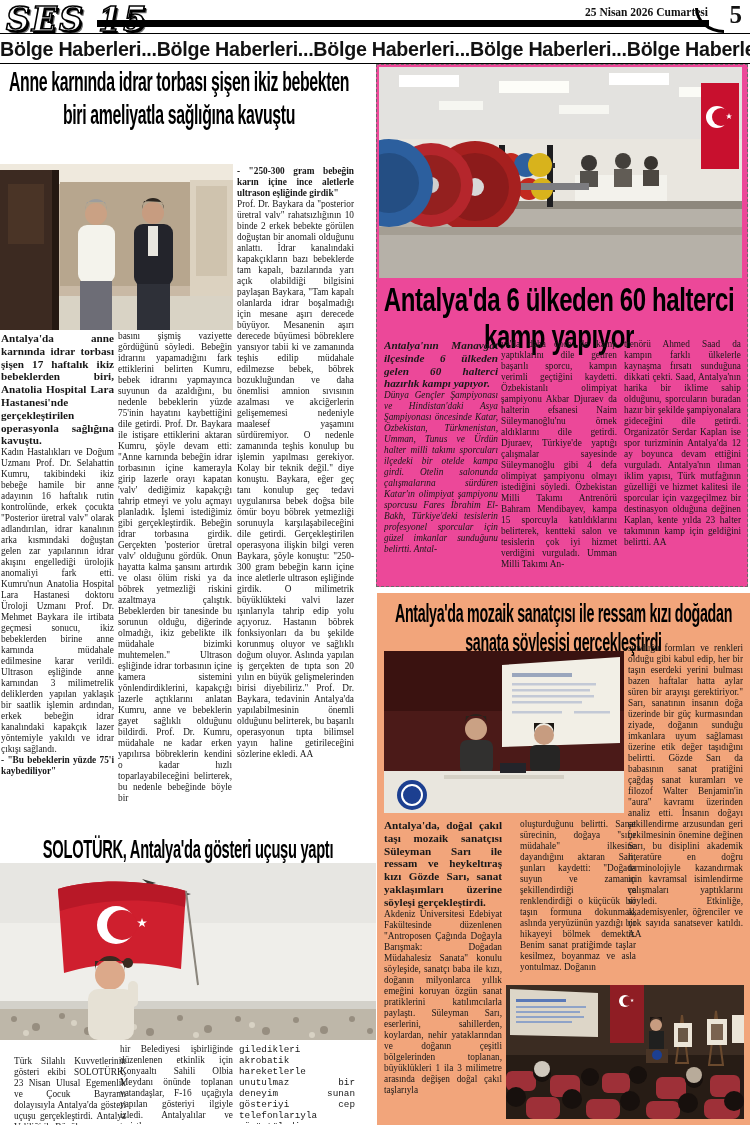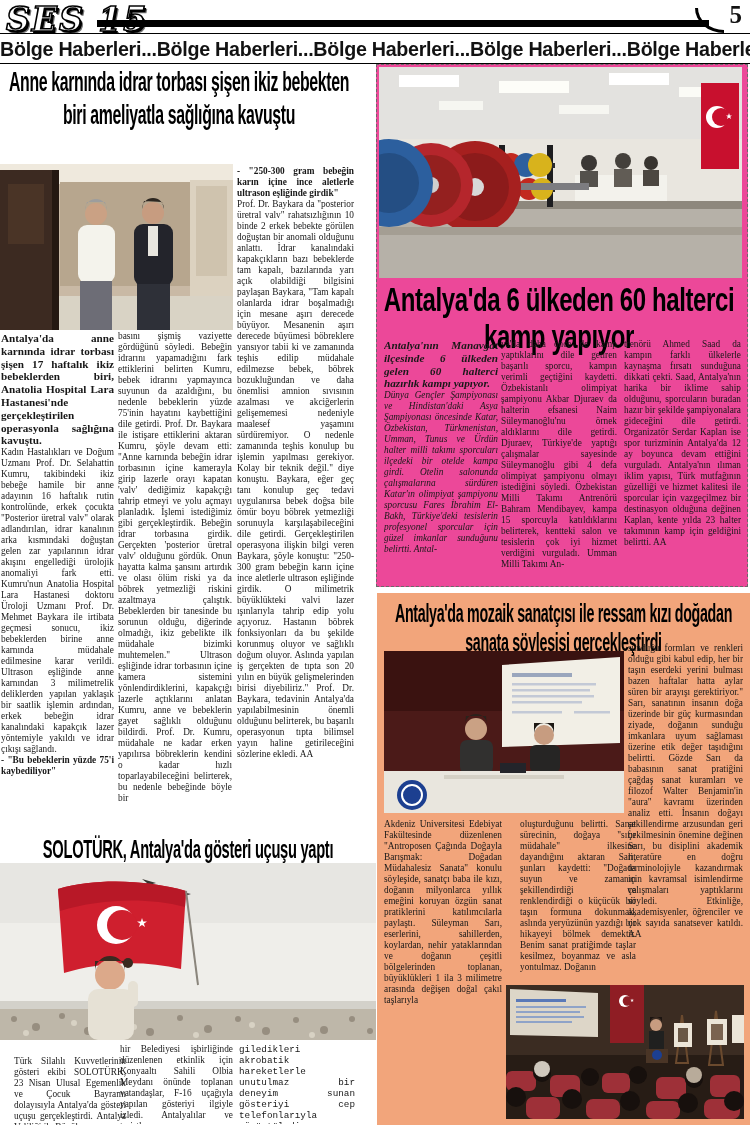--- a/index.html
+++ b/index.html
@@ -37,20 +37,21 @@
 </style>
 </head>
 <body>
 
 <div class="page">
 
   <div class="abs" style="left:6px;top:0px;">
     <span class="logo">SES 15</span>
   </div>
   <div class="abs mast-bar" style="left:97px;top:20px;width:612px;height:7px;"></div>
+  <div class="abs mast-date" style="top:6px;left:400px;width:308px;text-align:right;">25 Nisan 2026 Cumartesi</div>
   <div class="abs pagenum-arc" style="right:26px;top:8px;"></div>
   <div class="abs pagenum" style="right:8px;top:1px;">5</div>
 
   <div class="abs banner">
     <span>Bölge Haberleri...Bölge Haberleri...Bölge Haberleri...Bölge Haberleri...Bölge Haberleri...Bölge Haberleri...</span>
   </div>
 
   <div class="abs headline h-baby">Anne karnında idrar torbası şişen ikiz bebekten biri ameliyatla sağlığına kavuştu</div>
 
   <div class="photo" style="left:0;top:164px;width:233px;height:166px;">
@@ -185,20 +186,21 @@
 
         <circle cx="28" cy="144" r="15" fill="#1c3f90"></circle>
           <circle cx="28" cy="144" r="10" fill="none" stroke="#fff" stroke-width="2"></circle>
       </svg>
     </div>
 
     <div class="col" style="left:251px;top:50px;width:115px;height:332px;">
       <p>sunduğu formları ve renkleri olduğu gibi kabul edip, her bir taşın eserdeki yerini bulması bazen haftalar hatta aylar süren bir arayışı gerektiriyor." Sarı, sanatının insanın doğa üzerinde bir güç kurmasından ziyade, doğanın sunduğu imkanlara uyum sağlaması üzerine etik değer taşıdığını belirtti. Gözde Sarı da babasının sanat pratiğini çağdaş sanat kuramları ve filozof Walter Benjamin'in "aura" kavramı üzerinden analiz etti. İnsanın doğayı şekillendirme arzusundan geri çekilmesinin önemine değinen Sarı, bu disiplini akademik literatüre en doğru terminolojiyle kazandırmak için kavramsal isimlendirme çalışmaları yaptıklarını söyledi. Etkinliğe, akademisyenler, öğrenciler ve çok sayıda sanatsever katıldı. AA</p>
     </div>
     <div class="col" style="left:7px;top:226px;width:118px;height:300px;">
+      <p class="lead">Antalya'da, doğal çakıl taşı mozaik sanatçısı Süleyman Sarı ile ressam ve heykeltıraş kızı Gözde Sarı, sanat yaklaşımları üzerine söyleşi gerçekleştirdi.</p>
       <p>Akdeniz Üniversitesi Edebiyat Fakültesinde düzenlenen "Antroposen Çağında Doğayla Barışmak: Doğadan Müdahalesiz Sanata" konulu söyleşide, sanatçı baba ile kızı, doğanın milyonlarca yıllık emeğini koruyan özgün sanat pratiklerini katılımcılarla paylaştı. Süleyman Sarı, eserlerini, sahillerden, koylardan, nehir yataklarından ve doğanın çeşitli bölgelerinden toplanan, büyüklükleri 1 ila 3 milimetre arasında değişen doğal çakıl taşlarıyla</p>
     </div>
     <div class="col" style="left:143px;top:226px;width:116px;height:162px;">
       <p>oluşturduğunu belirtti. Sanat sürecinin, doğaya "sıfır müdahale" ilkesine dayandığını aktaran Sarı, şunları kaydetti: "Doğada suyun ve zamanın şekillendirdiği ve renklendirdiği o küçücük bir taşın formuna dokunmak, aslında yeryüzünün yazdığı bir hikayeyi bölmek demektir. Benim sanat pratiğimde taşlar kesilmez, boyanmaz ve asla yontulmaz. Doğanın</p>
     </div>
 
     <div class="photo" style="left:129px;top:392px;width:238px;height:134px;">
       <svg width="238" height="134" viewBox="0 0 238 134">
         <rect width="238" height="134" fill="#271c15"></rect>
         <rect width="238" height="70" fill="#3b2c22"></rect>

